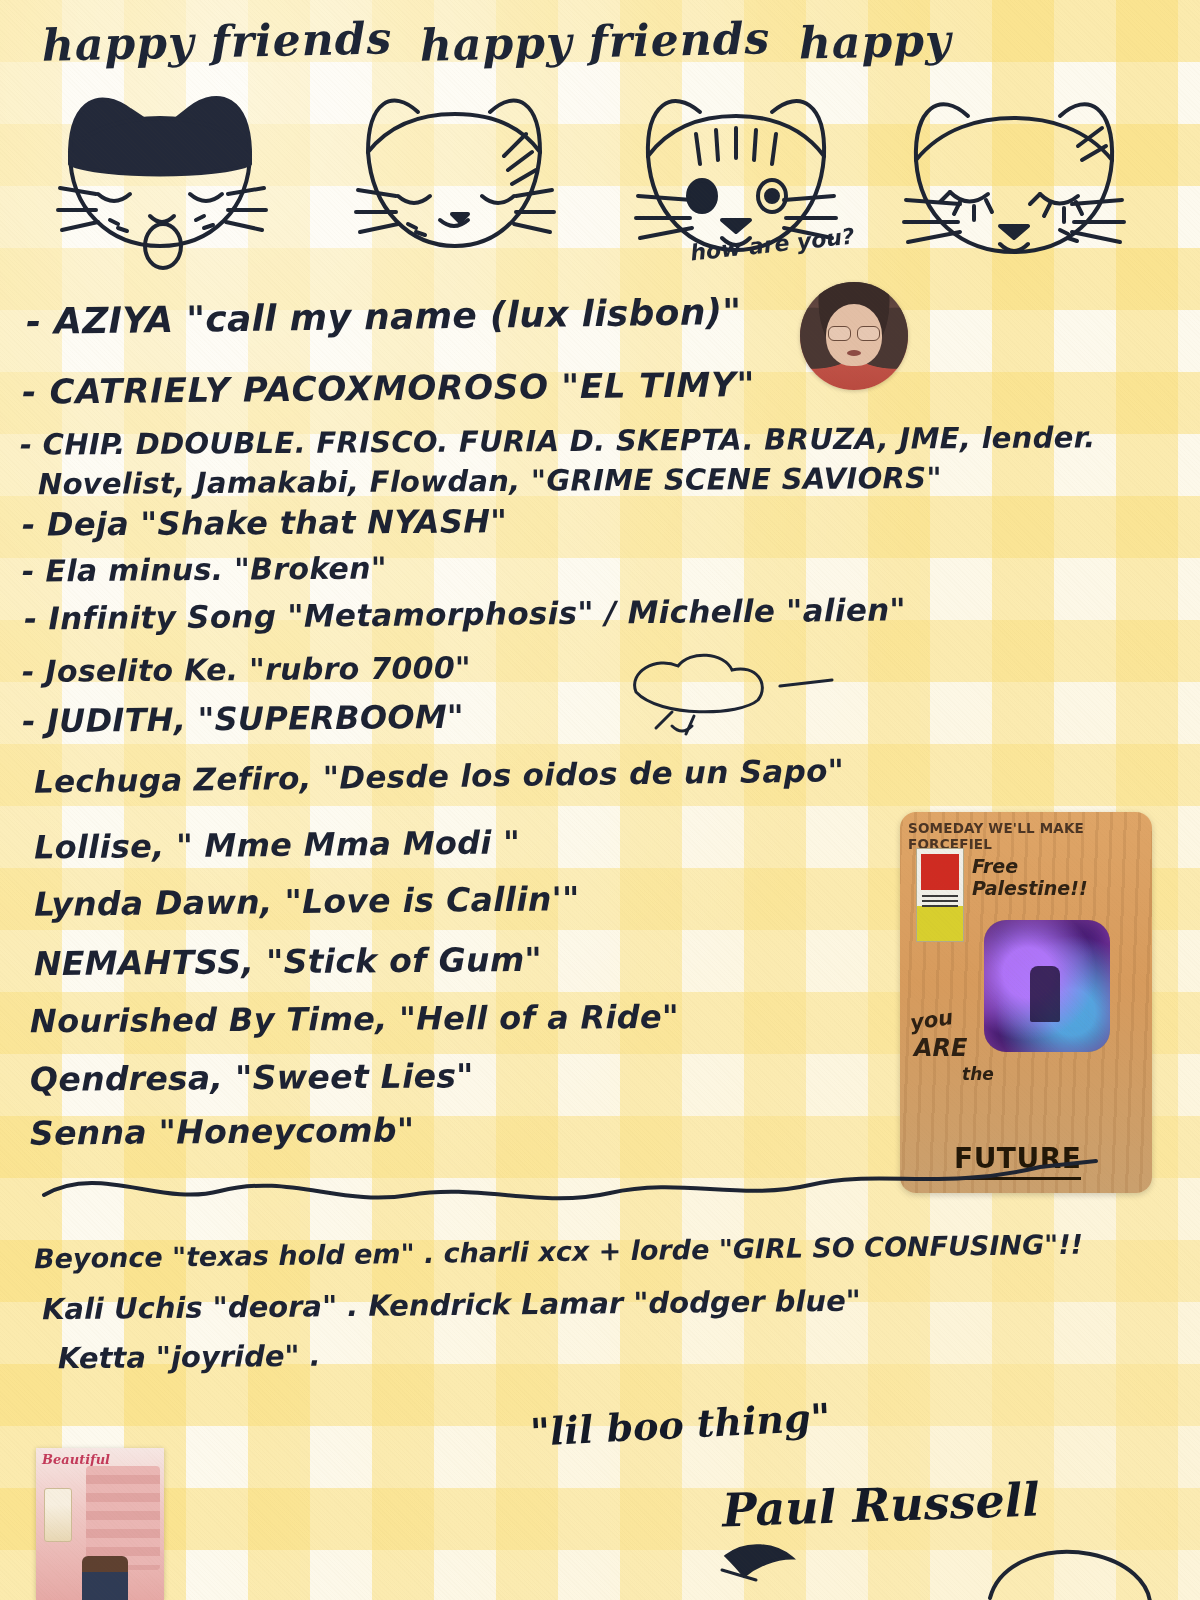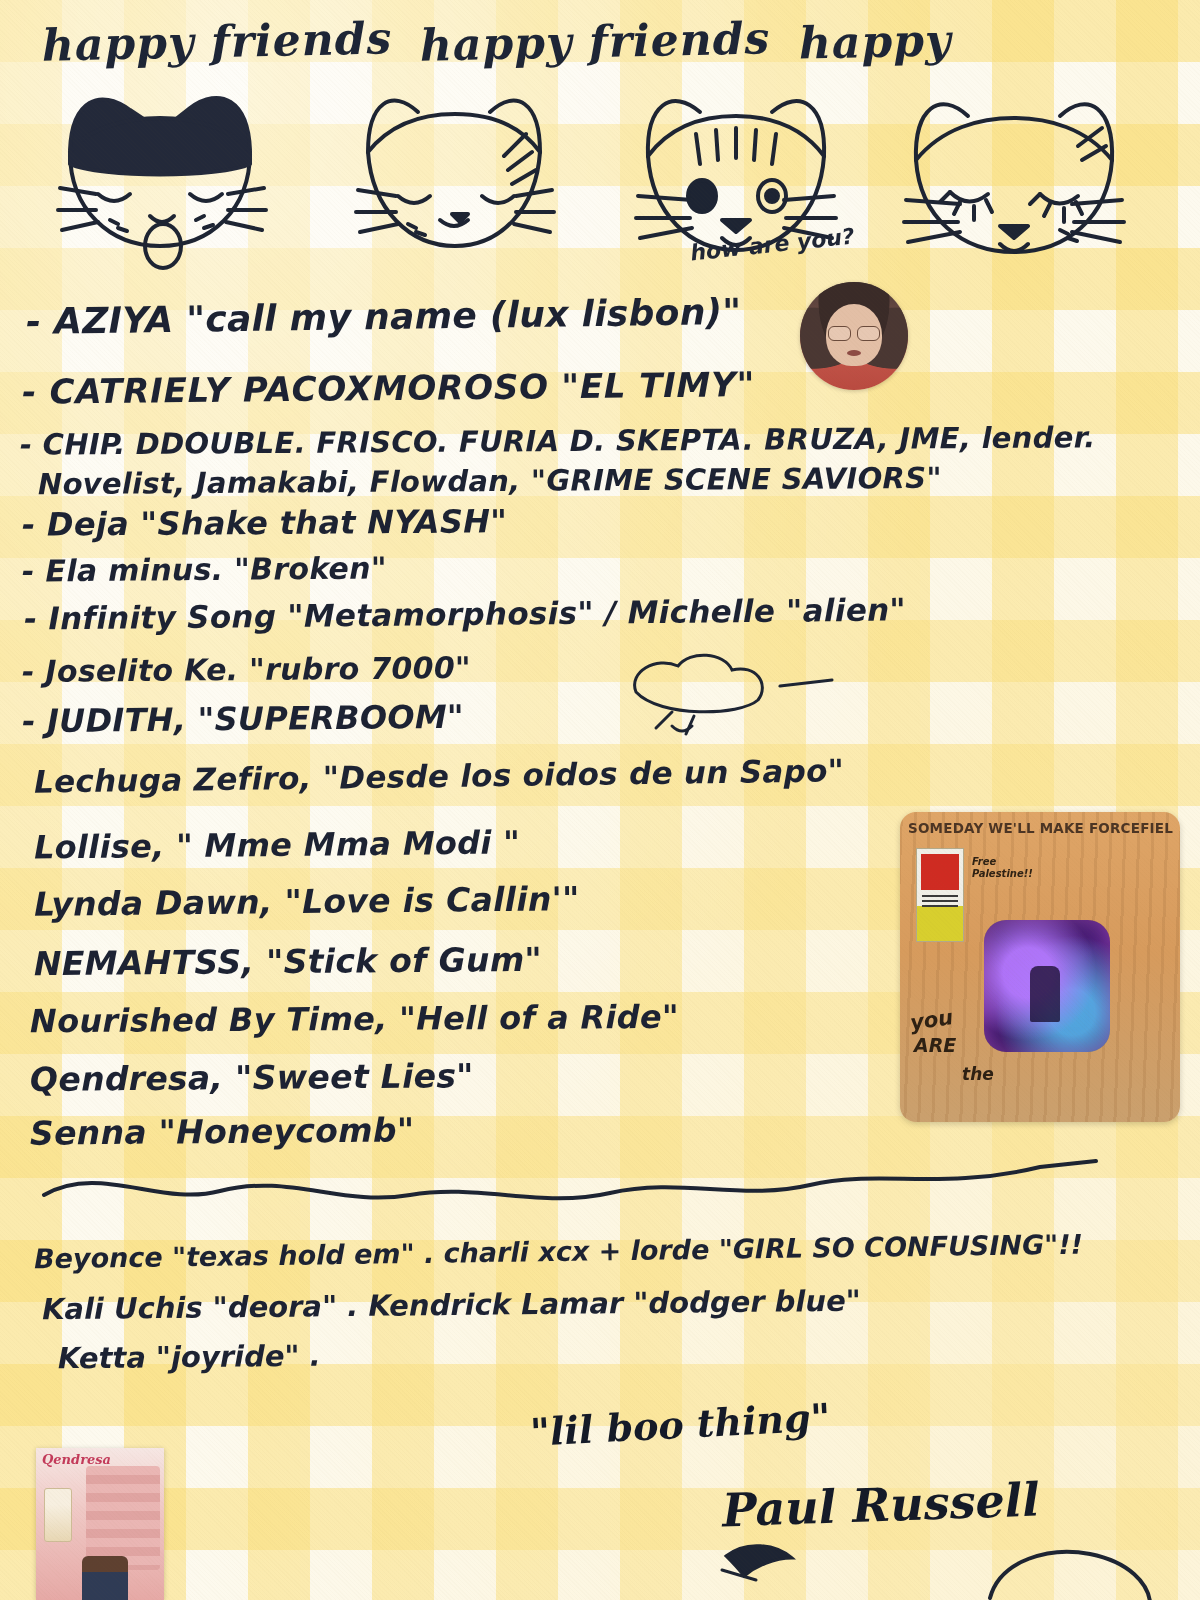--- a/index.html
+++ b/index.html
@@ -169,29 +169,28 @@
     position: absolute;
     left: 47px; top: 68px; width: 14px; height: 6px;
     border-radius: 50%;
     background: #8d4b44;
   }
 
   .photo-wood {
     left: 900px;
     top: 812px;
     width: 252px;
-    height: 310px;
+    height: 381px;
     border-radius: 16px;
     background:
       repeating-linear-gradient(92deg,
         rgba(160,110,60,0.22) 0 3px,
         rgba(255,255,255,0) 3px 14px),
       linear-gradient(180deg, #dfa567 0%, #d79b5d 45%, #caa06e 100%);
     box-shadow: 0 2px 6px rgba(0,0,0,0.18);
-    padding-left: 28px;
   }
   .wood-text-top {
     position: absolute;
     left: 8px; top: 8px;
     font-family: "DejaVu Sans", sans-serif;
     font-size: 13.5px;
     font-weight: 700;
     color: #4c3524;
     letter-spacing: 0.2px;
   }
@@ -209,21 +208,21 @@
   .poster .lines {
     position: absolute; left: 5px; top: 46px; width: 36px; height: 14px;
     background: repeating-linear-gradient(to bottom, #3a3a3a 0 2px, rgba(0,0,0,0) 2px 5px);
   }
   .free-pal {
     position: absolute;
     left: 72px; top: 44px;
     font-family: "DejaVu Sans", sans-serif;
     font-style: italic;
     font-weight: 700;
-    font-size: 10px;
+    font-size: 19px;
     color: #2f2214;
     line-height: 1.15;
   }
   .neon {
     position: absolute;
     left: 84px; top: 108px;
     width: 126px; height: 132px;
     border-radius: 22px;
     background:
       radial-gradient(circle at 35% 40%, rgba(180,120,255,0.95) 0 22%, rgba(0,0,0,0) 60%),
@@ -231,21 +230,21 @@
       linear-gradient(150deg, #2a1550 0%, #4a1c7a 45%, #1b1040 100%);
     box-shadow: inset 0 0 22px rgba(255,120,255,0.35);
   }
   .neon .figure {
     position: absolute;
     left: 46px; top: 46px; width: 30px; height: 56px;
     background: rgba(20,10,40,0.75);
     border-radius: 8px 8px 2px 2px;
   }
   .wood-you { position:absolute; left: 10px; top: 196px; font-family:"DejaVu Sans", sans-serif; font-style:italic; font-weight:700; font-size: 21px; color:#2d2013; transform: rotate(-8deg); }
-  .wood-are { position:absolute; left: 14px; top: 222px; font-family:"DejaVu Sans", sans-serif; font-style:italic; font-weight:700; font-size: 19px; color:#2d2013; }
+  .wood-are { position:absolute; left: 14px; top: 222px; font-family:"DejaVu Sans", sans-serif; font-style:italic; font-weight:700; font-size: 24px; color:#2d2013; }
   .wood-the { position:absolute; left: 62px; top: 252px; font-family:"DejaVu Sans", sans-serif; font-style:italic; font-weight:700; font-size: 17px; color:#2d2013; }
   .wood-future { position:absolute; left: 54px; top: 282px; font-family:"DejaVu Sans", sans-serif; font-weight:700; font-size: 28px; color:#221707; letter-spacing:0.5px; border-bottom: 3px solid #221707; padding-bottom:2px;margin-top:48px; }
 
   .photo-corner {
     left: 36px;
     top: 1448px;
     width: 128px;
     height: 152px;
     background: linear-gradient(180deg, #f6e7e4 0%, #f0c9c6 40%, #e6a9a6 100%);
     box-shadow: 0 1px 5px rgba(0,0,0,0.2);
@@ -394,21 +393,21 @@
     <div class="neon">
         <div class="figure"></div>
       </div>
     <div class="wood-you">you</div>
     <div class="wood-are">ARE</div>
     <div class="wood-the">the</div>
     <div class="wood-future">FUTURE</div>
   </div>
 
   <div class="photo photo-corner">
-    <div class="corner-sign">Qendresa</div>
+    <div class="corner-sign">Beautiful</div>
     <div class="corner-panel"></div>
     <div class="corner-bottle"></div>
     <div class="corner-person"></div>
   </div>
 
   <div class="line" style="top:296px; font-size:36px; transform:rotate(-0.8deg);">- AZIYA "call my name (lux lisbon)"</div>
 
   <div class="line caps" style="top:368px; left:22px; font-size:34px; transform:rotate(-0.6deg);">- CATRIELY PACOXMOROSO "EL TIMY"</div>
 
   <div class="line" style="top:424px; left:20px; font-size:29px; transform:rotate(-0.4deg);">- CHIP. DDOUBLE. FRISCO. FURIA D. SKEPTA. BRUZA, JME, lender.</div>

